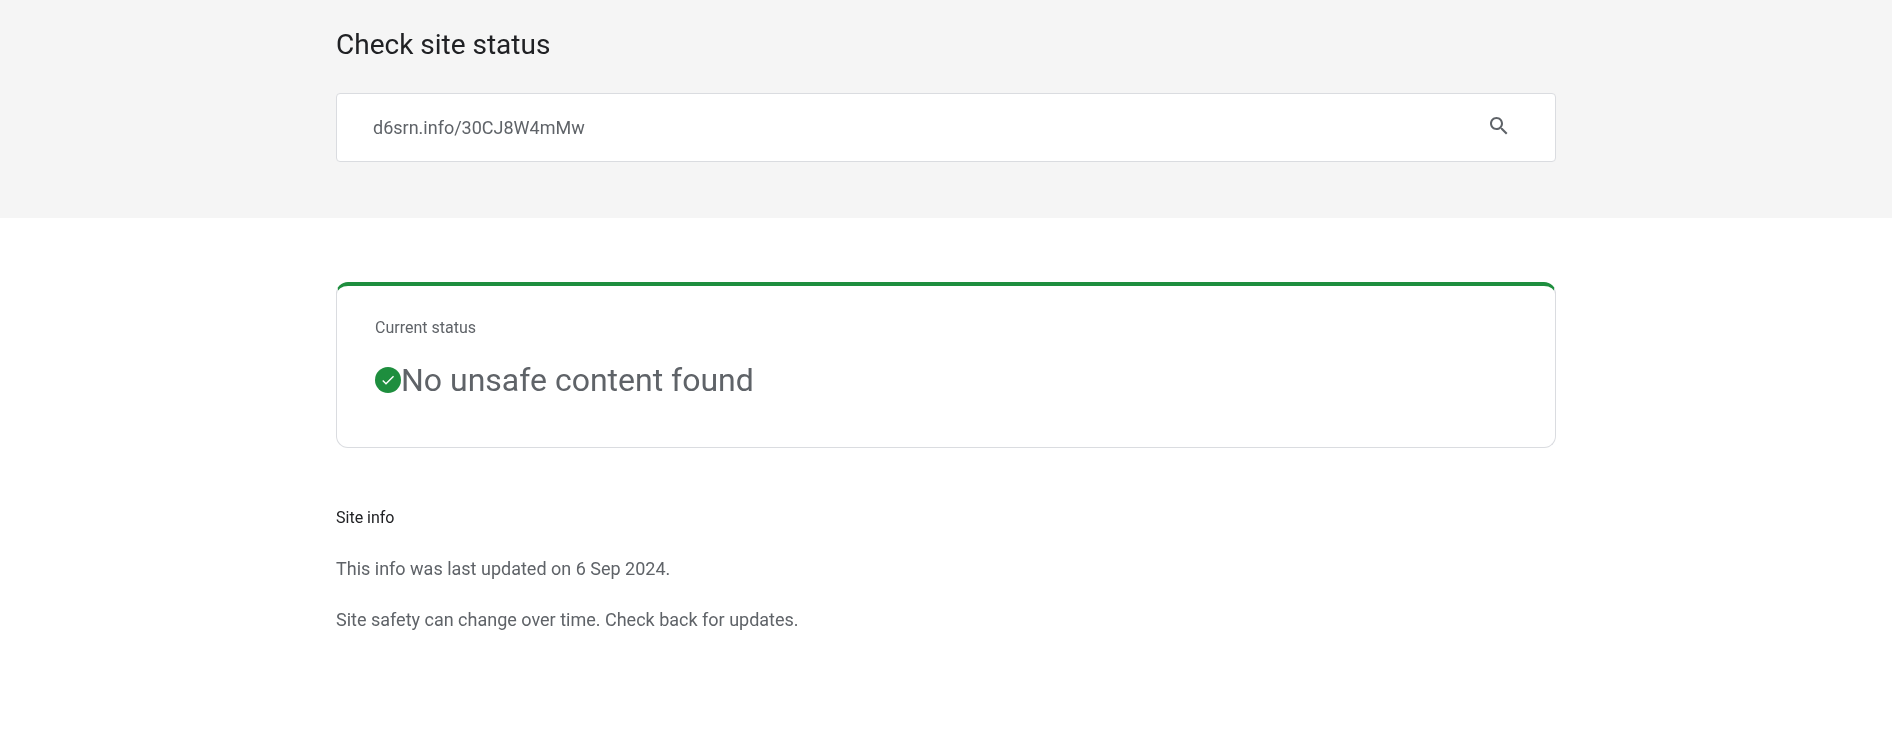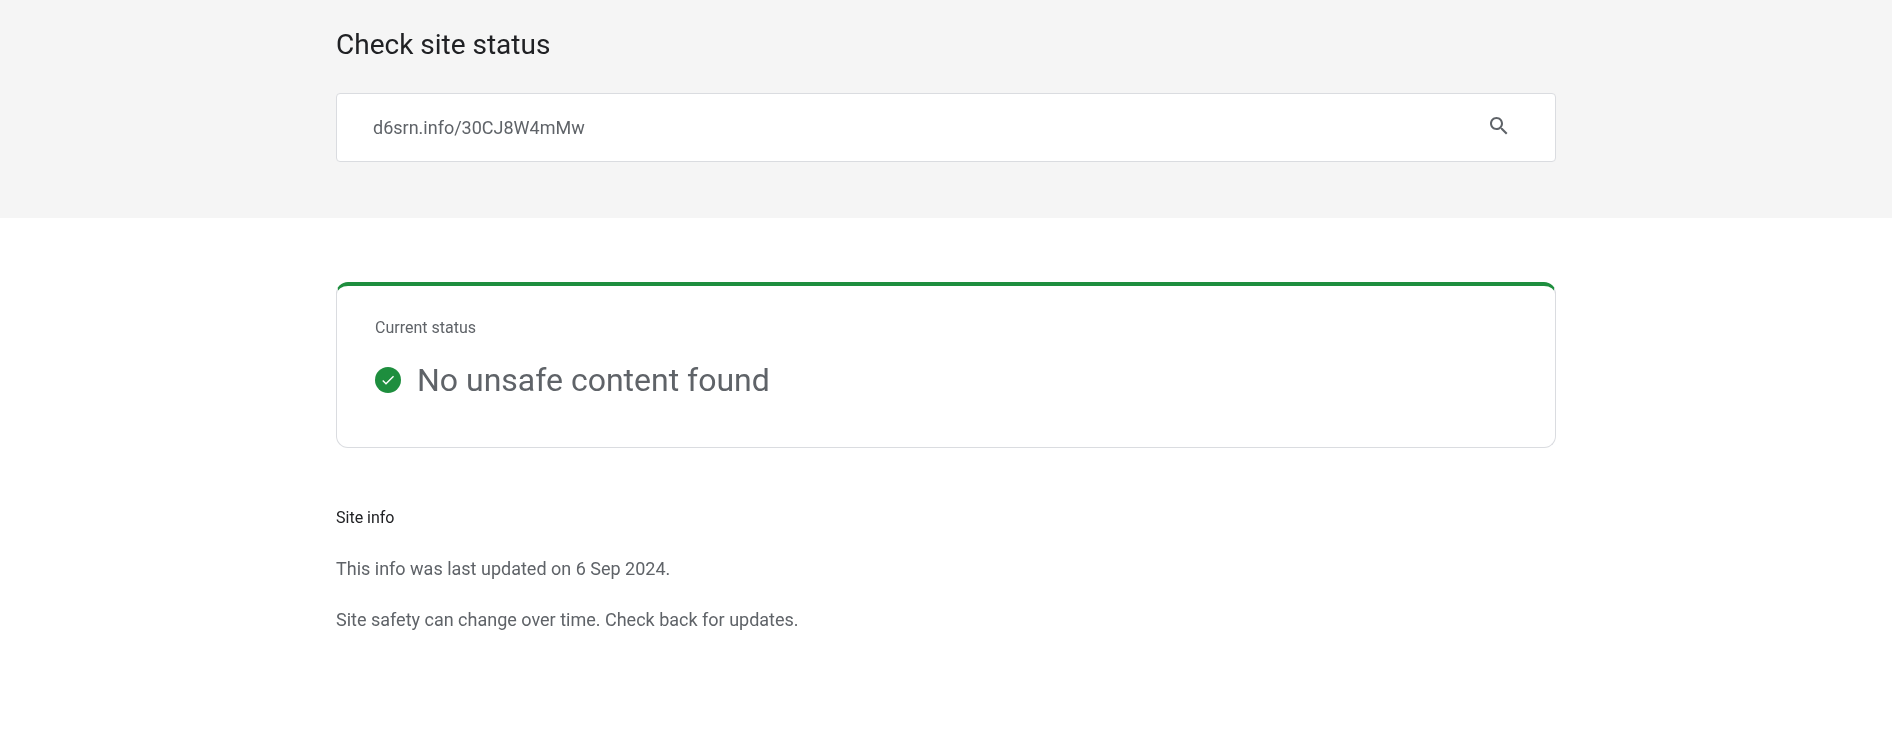--- a/index.html
+++ b/index.html
@@ -70,21 +70,20 @@
       margin-bottom: 60px;
     }
     .status-label {
       font-size: 16px;
       color: #5f6368;
       margin-bottom: 24px;
     }
     .status-row {
       display: flex;
       align-items: center;
-      gap: 16px;
     }
     .check-icon {
       width: 26px;
       height: 26px;
       background: #1e8e3e;
       border-radius: 50%;
       display: flex;
       align-items: center;
       justify-content: center;
       flex-shrink: 0;

